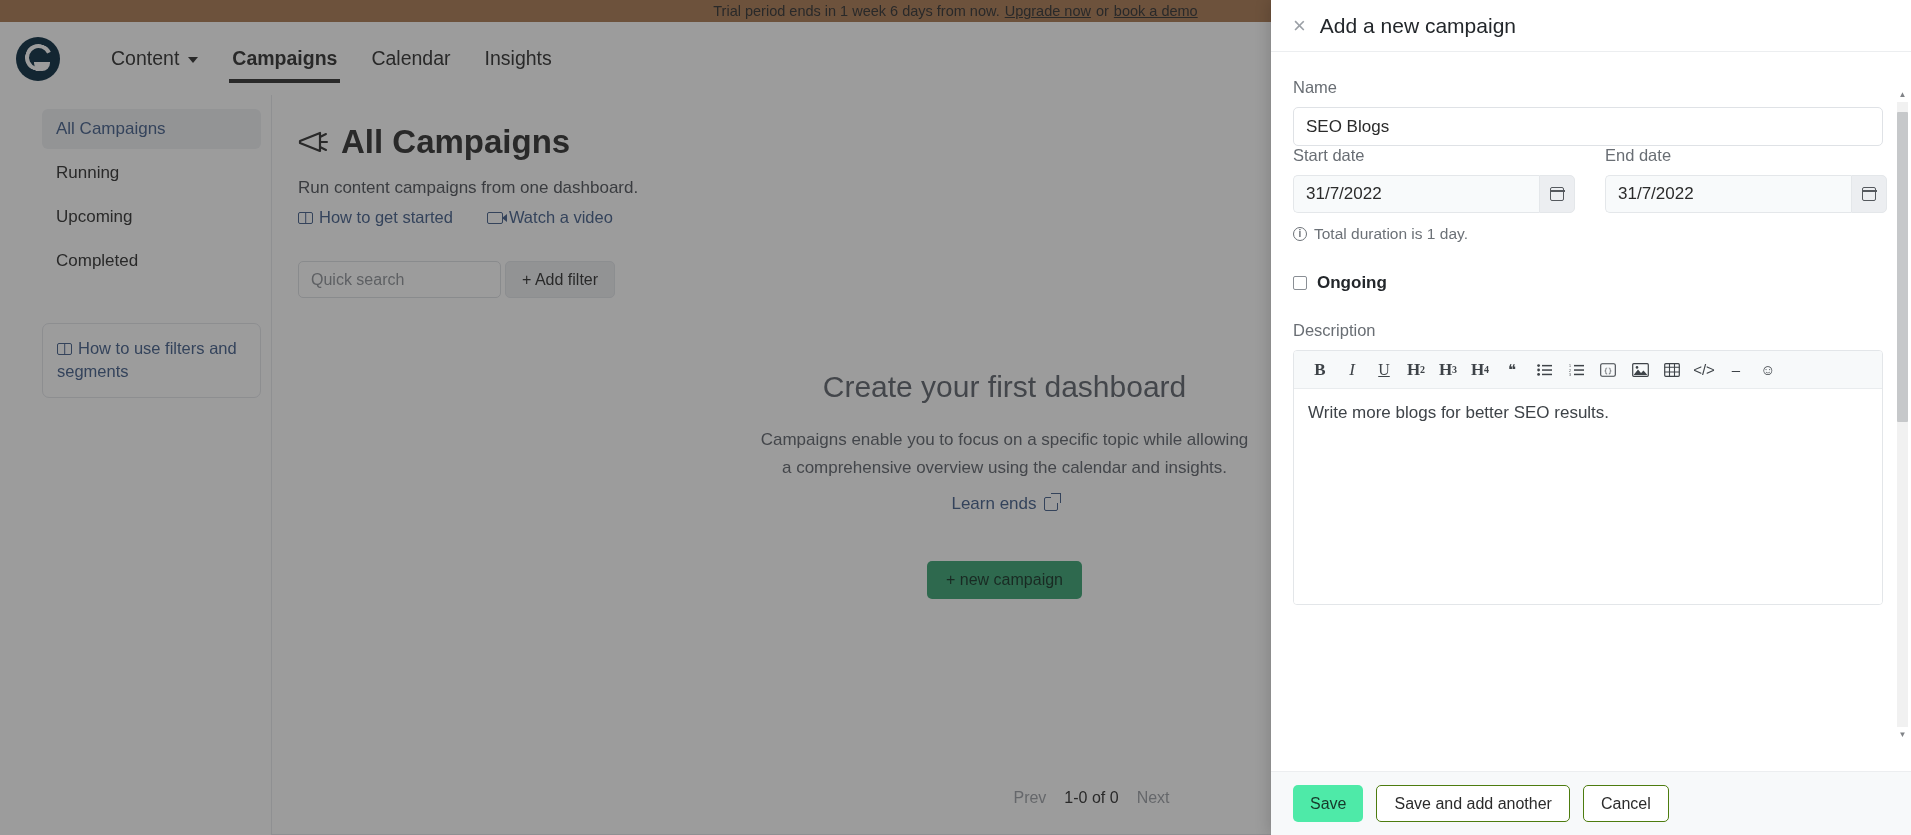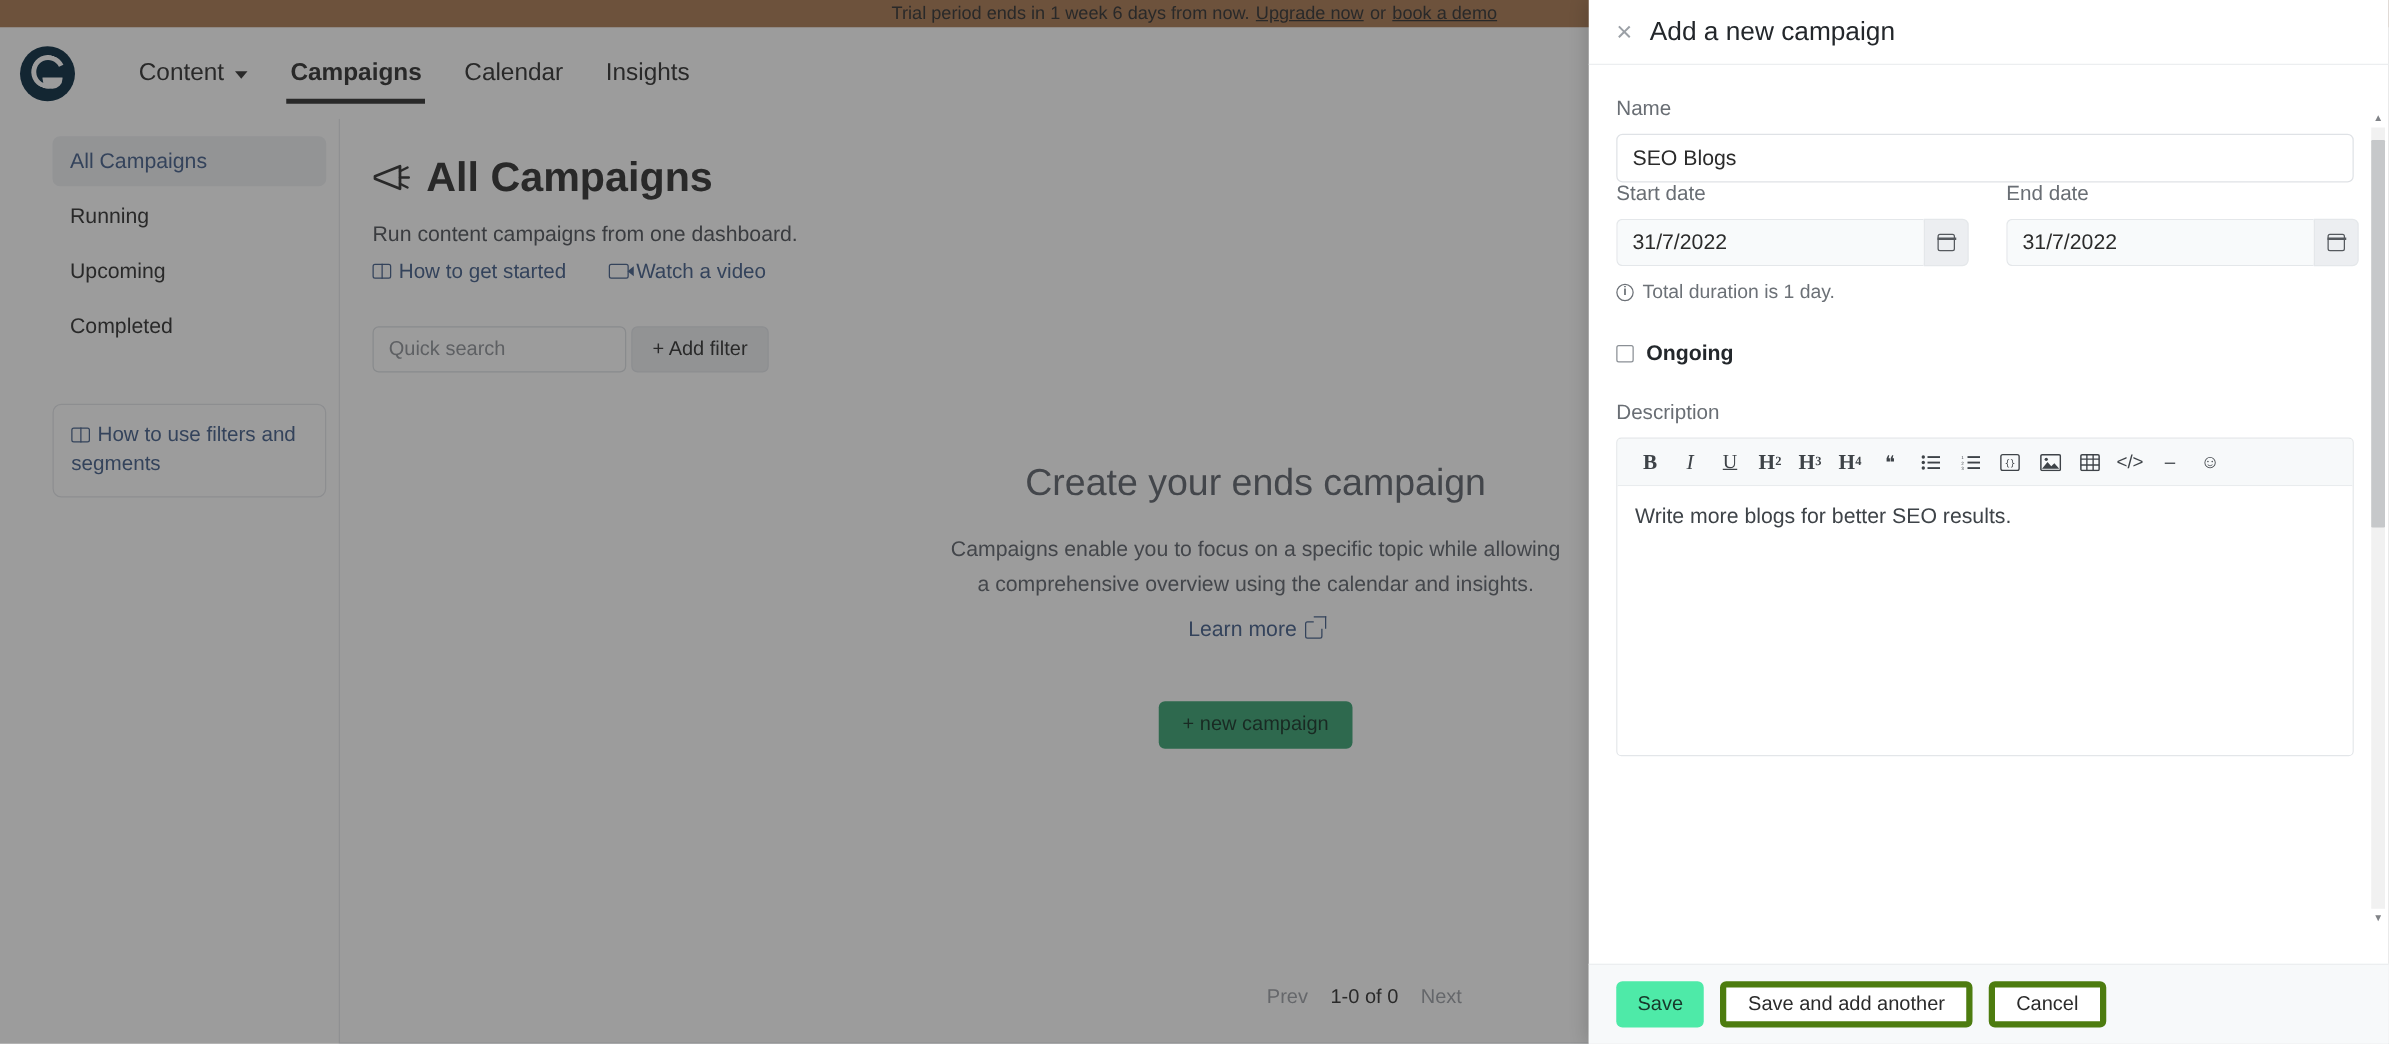--- a/index.html
+++ b/index.html
@@ -374,21 +374,21 @@
     border-top: 1px solid #eceef0;
     display: flex; align-items: center; gap: 13px;
     padding: 0 22px;
   }
   .btn {
     height: 37px; padding: 0 17px;
     border-radius: 5px; font-size: 16px; cursor: pointer;
     font-family: "Liberation Sans", sans-serif;
   }
   .btn-save { background: #4eeaa8; border: none; color: #17382a; }
-  .btn-ghost { background: #ffffff; border: 5px solid #4d7c0f; color: #2b2b2b; }
+  .btn-ghost { background: #ffffff; border: 1px solid #4d7c0f; color: #2b2b2b; }
 </style>
 </head>
 <body>
 
 <div id="app-root">
 
   <div class="trial-banner">
     <span>Trial period ends in 1 week 6 days from now.</span>
     <a>Upgrade now</a>
     <span>or</span>
@@ -449,27 +449,27 @@
         <a><span class="ico-book"></span><span>How to get started</span></a>
         <a><span class="ico-video"></span><span>Watch a video</span></a>
       </div>
 
       <div class="filter-row">
         <input class="quick-search" placeholder="Quick search" style="">
         <button class="add-filter">+ Add filter</button>
       </div>
 
       <div class="empty-state">
-        <div class="empty-title">Create your ends campaign</div>
+        <div class="empty-title">Create your first dashboard</div>
         <div class="empty-desc">
           <div>Campaigns enable you to focus on a specific topic while allowing</div>
           <div>a comprehensive overview using the calendar and insights.</div>
         </div>
         <div class="empty-link">
-          <span>Learn more</span>
+          <span>Learn ends</span>
           <span class="ico-external"></span>
         </div>
         <div>
           <button class="new-campaign-btn">+ new campaign</button>
         </div>
       </div>
 
       <div class="pagination">
         <span class="pg-prev">Prev</span>
         <span class="pg-count">1-0 of 0</span>

